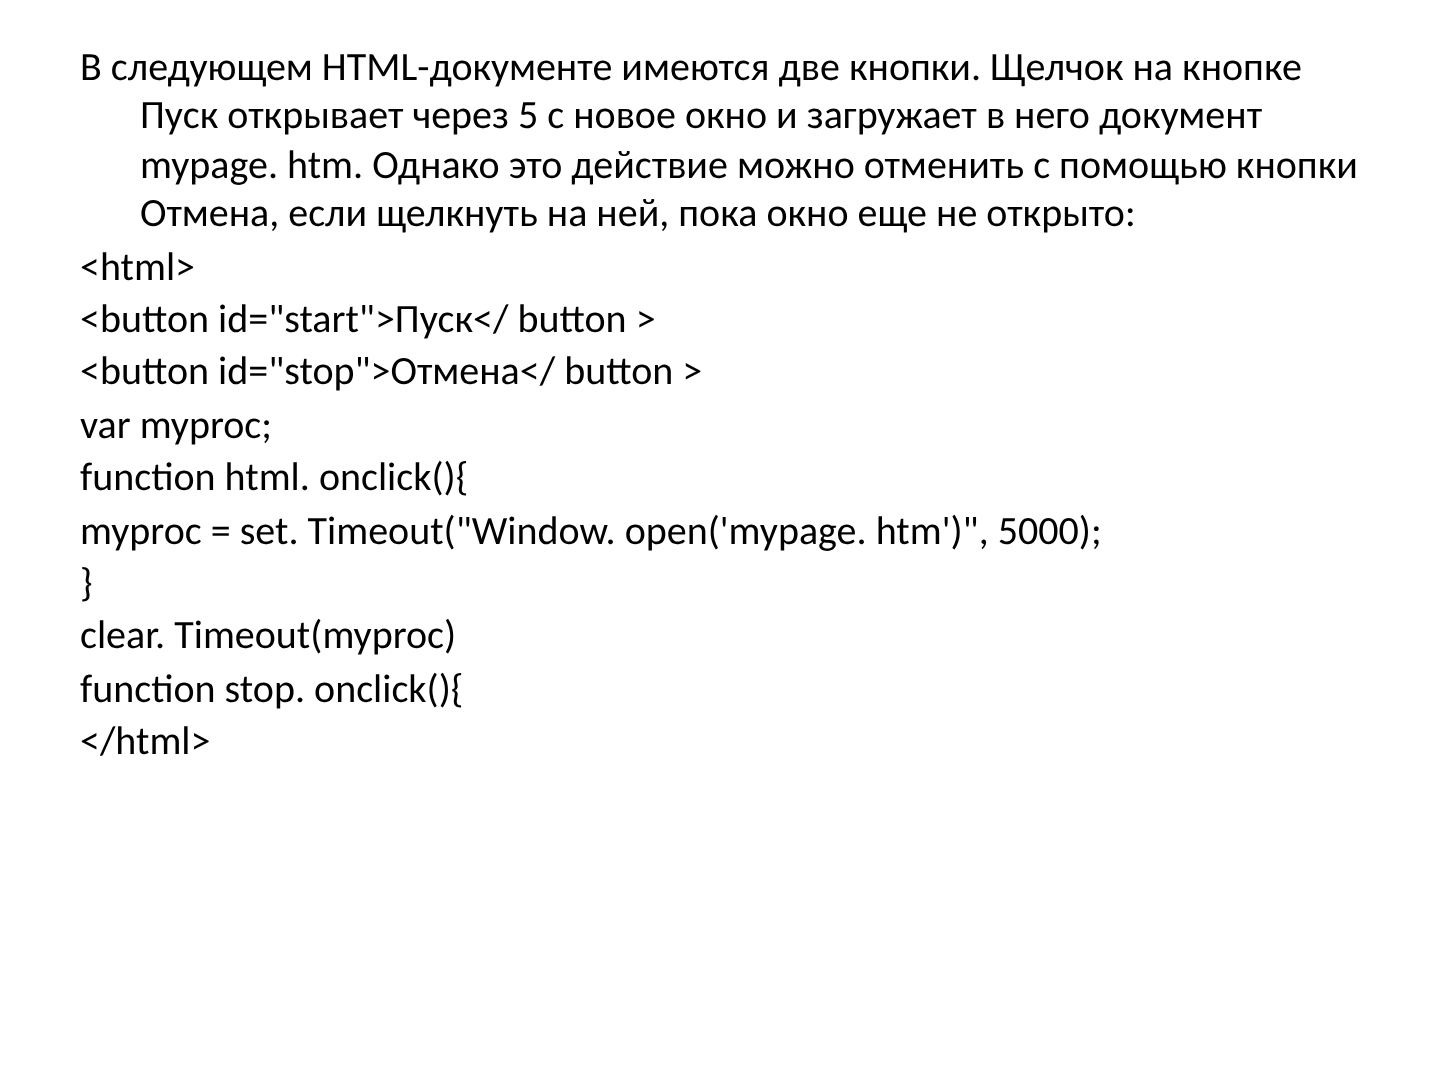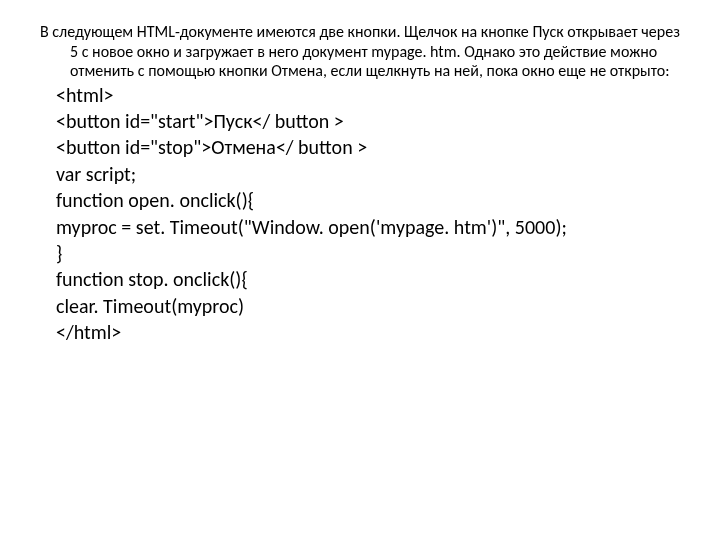--- a/index.html
+++ b/index.html
@@ -9,41 +9,41 @@
     height: 540px;
     background: #ffffff;
     font-family: Calibri, Arial, sans-serif;
     color: #000000;
   }
   .page {
     padding: 22px 40px 0 40px;
     box-sizing: border-box;
   }
   .para {
-    font-size: 16px;
+    font-size: 20px;
     line-height: 1.22;
     margin: 0 0 2px 0;
     padding-left: 30px;
     text-indent: -30px;
   }
   .codeline {
     font-size: 20px;
     line-height: 1.22;
-    margin: 0 0 2px 16px;
+    margin: 0 0 2px 0;
     padding: 0;
   }
 </style>
 </head>
 <body>
 
 <div class="page">
   <p class="para">В следующем HTML-документе имеются две кнопки. Щелчок на кнопке Пуск открывает через 5 с новое окно и загружает в него документ mypage. htm. Однако это действие можно отменить с помощью кнопки Отмена, если щелкнуть на ней, пока окно еще не открыто:</p>
   <p class="codeline">&lt;html&gt;</p>
   <p class="codeline">&lt;button id="start"&gt;Пуск&lt;/ button &gt;</p>
   <p class="codeline">&lt;button id="stop"&gt;Отмена&lt;/ button &gt;</p>
-  <p class="codeline">var script;</p>
-  <p class="codeline">function open. onclick(){</p>
+  <p class="codeline">var myproc;</p>
+  <p class="codeline">function html. onclick(){</p>
   <p class="codeline">myproc = set. Timeout("Window. open('mypage. htm')", 5000);</p>
   <p class="codeline">}</p>
+  <p class="codeline">clear. Timeout(myproc)</p>
   <p class="codeline">function stop. onclick(){</p>
-  <p class="codeline">clear. Timeout(myproc)</p>
   <p class="codeline">&lt;/html&gt;</p>
 </div>
 
 </body></html>

